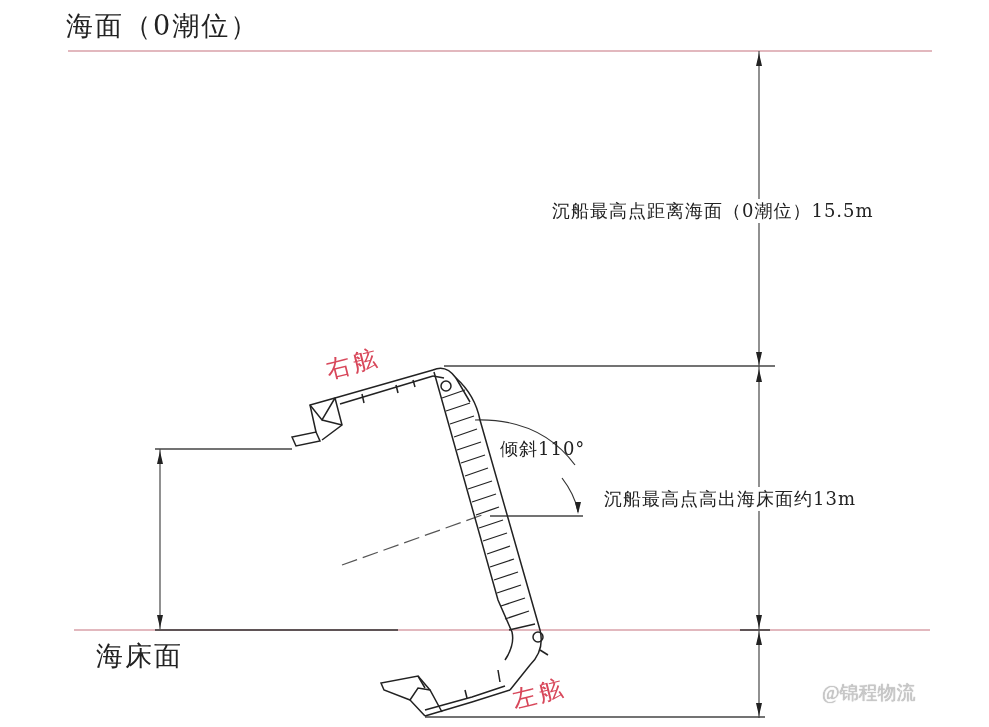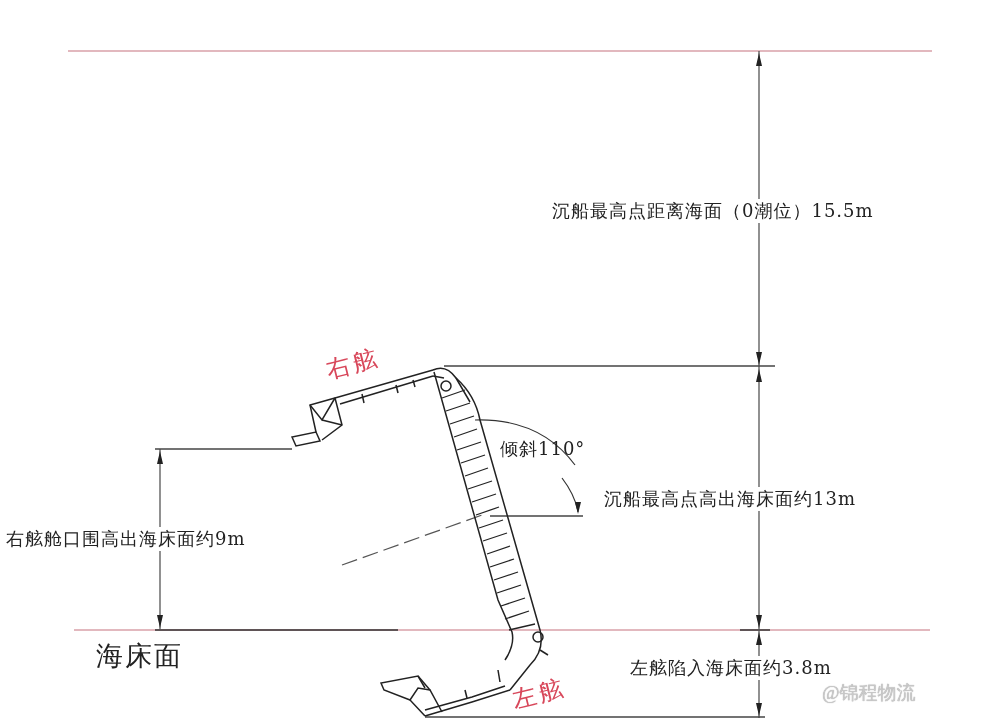--- a/index.html
+++ b/index.html
@@ -108,22 +108,21 @@
       <line x1="490" y1="567" x2="514" y2="559"></line>
       <line x1="494" y1="580" x2="518" y2="572"></line>
       <line x1="497" y1="593" x2="521" y2="585"></line>
       <line x1="501" y1="606" x2="525" y2="598"></line>
       <line x1="505" y1="619" x2="529" y2="611"></line>
       <line x1="509" y1="630" x2="535" y2="624"></line>
     </g>
   </svg>
 
   
+  <div class="lbl lbl-lg" style="left:66px; top:8px;">海面（0潮位）</div>
   <div class="lbl lbl-lg" style="left:80px; top:638px;margin-left:16px;">海床面</div>
   <div class="lbl lbl-red" style="left:326px; top:348px; transform:rotate(-14deg);">右舷</div>
   <div class="lbl lbl-red" style="left:512px; top:678px; transform:rotate(-14deg);">左舷</div>
   <div class="lbl lbl-md" style="left:500px; top:437px;text-align:right;">倾斜110°</div>
   <div class="lbl lbl-md" style="left:552px; top:199px; background:#fff;">沉船最高点距离海面（0潮位）15.5m</div>
   <div class="lbl lbl-md" style="left:598px; top:487px; background:#fff;margin-left:6px;">沉船最高点高出海床面约13m</div>
-  <div class="lbl lbl-md" style="left:6px; top:527px; background:#fff;">右舷舱口围高出海床面约9m</div>
-  <div class="lbl lbl-md" style="left:630px; top:656px; background:#fff;">左舷陷入海床面约3.8m</div>
   <div class="wm">@锦程物流</div>
 </div>
 
 </body></html>

